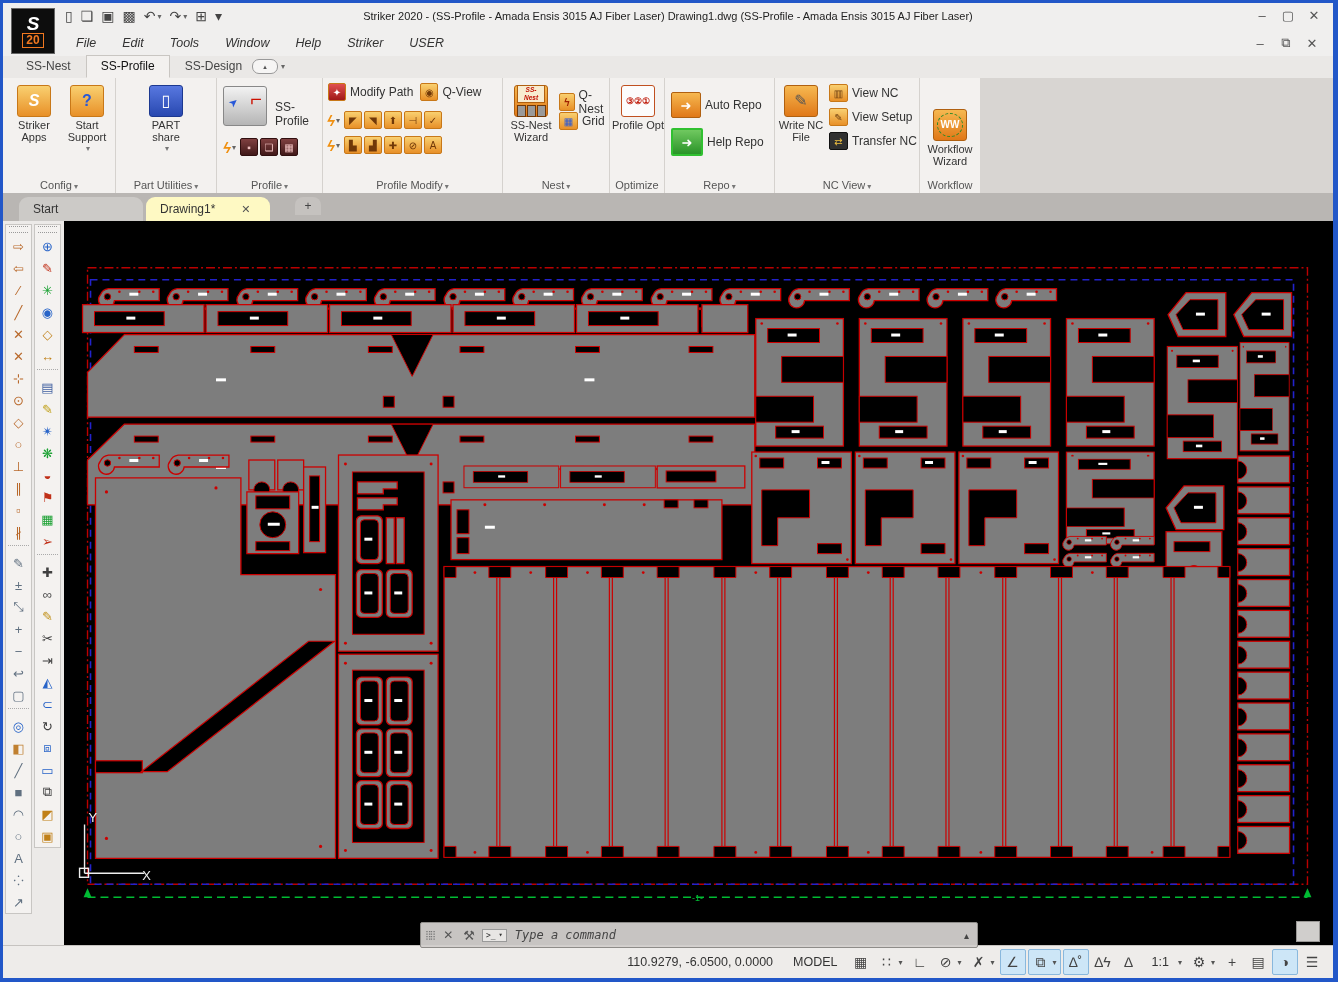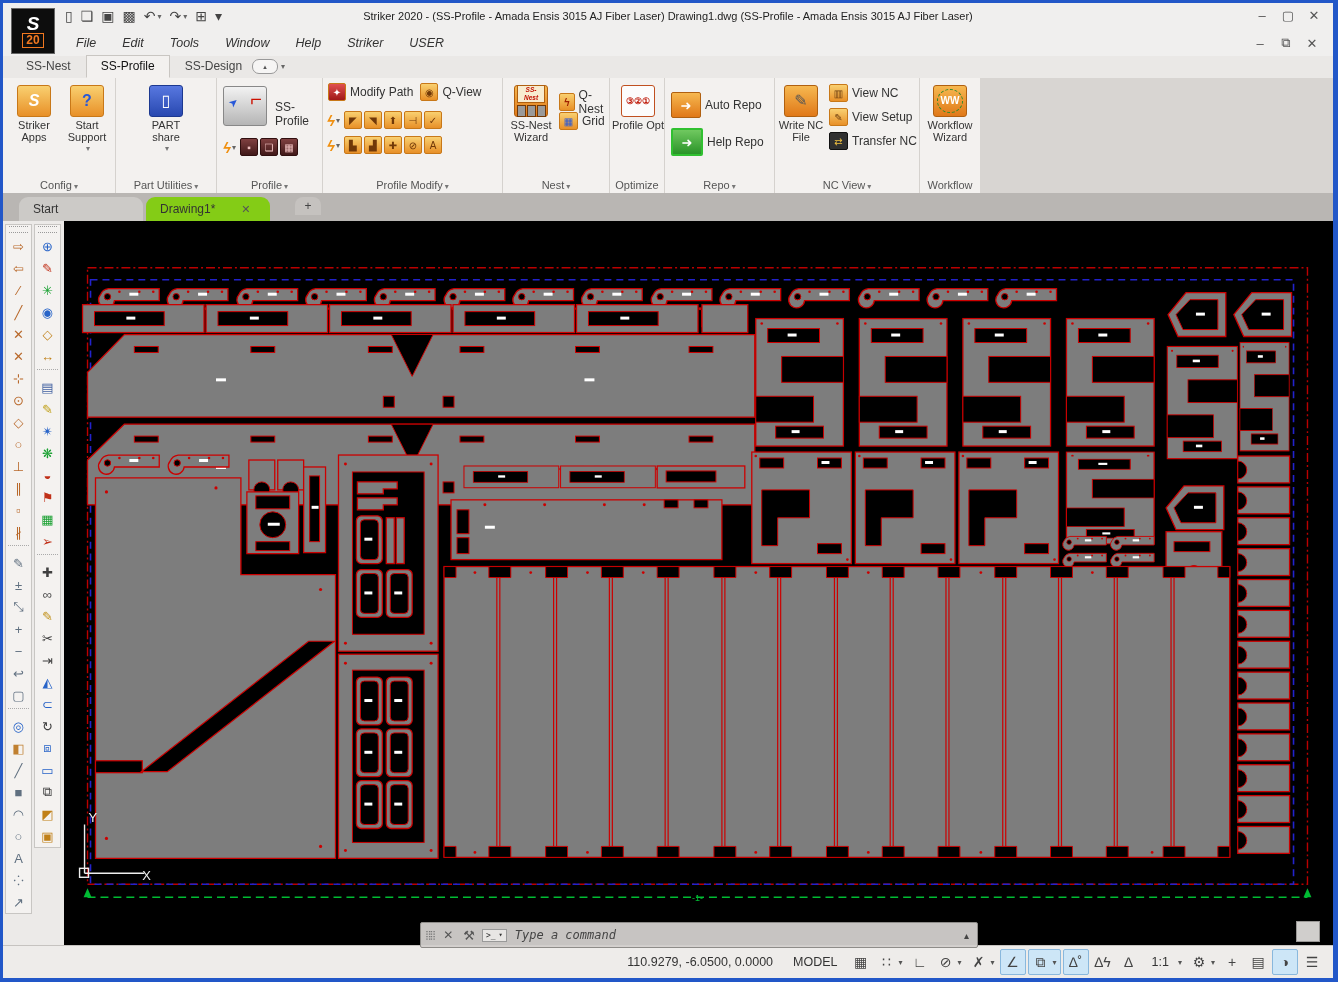--- a/index.html
+++ b/index.html
@@ -63,30 +63,30 @@
   .sm-ic{display:inline-flex;align-items:center;justify-content:center;width:17px;height:16px;border-radius:2px;font-size:10px;}
   
   #ic-ssprofile{position:relative;}
   #ic-ssprofile .red-path{position:absolute;right:4px;top:1px;color:#cc1000;font-weight:bold;font-size:20px;}
   #ic-ssprofile .cursor{position:absolute;left:5px;top:9px;color:#2858d8;font-size:11px;transform:rotate(-40deg);}
   #ic-ssnest{flex-direction:column;padding:2px;}
   #ic-ssnest .nst-t{font-size:6.5px;font-weight:bold;font-style:italic;color:#c01000;background:#f8ecd0;
       border:1px solid #b06010;padding:0 1px;line-height:8px;}
   #ic-ssnest .nst-b{display:flex;gap:1px;margin-top:2px;}
   #ic-ssnest .nst-b i{width:7px;height:10px;background:#9a9a9a;border:1px solid #703808;}
-  #ic-workflow{position:relative;}
+  #ic-workflow{position:relative;margin-top:24px;}
   #ic-workflow:before{content:"";position:absolute;inset:3px;border:1.6px dashed #2a8a2a;border-radius:50%;}
   #ic-workflow .ww{color:#fff;font-weight:bold;font-size:10px;z-index:1;}
   .opt-digits{color:#c02010;font-weight:bold;font-size:9px;letter-spacing:0px;text-align:center;}
   
   #doctabs{position:absolute;left:0;top:190px;right:0;height:28px;background:#b9b6b3;}
   #dtab-row{position:absolute;left:16px;bottom:0;display:flex;align-items:flex-end;}
   .dtab{height:24px;display:flex;align-items:center;padding:0 14px;font-size:12px;color:#333;
         background:#cccac7;border-radius:9px 9px 0 0;margin-right:3px;min-width:96px;}
-  .dtab.active{background:#84cc16;}
+  .dtab.active{background:#fef9c3;}
   .dtab-close{margin-left:26px;color:#555;font-size:11px;}
   #newtab{height:18px;width:26px;margin:0 0 3px 10px;background:#c5c2bf;border-radius:8px 8px 0 0;
         display:flex;align-items:center;justify-content:center;font-size:12px;color:#444;}
   
   #main{position:absolute;left:0;top:218px;width:1330px;height:724px;}
   #leftpanel{position:absolute;left:0;top:0;width:61px;height:724px;background:#eceae8;}
   .tbcol{position:absolute;top:3px;width:27px;background:#f4f2f0;border:1px solid #c8c6c3;box-sizing:border-box;}
   #tbcol1{left:2px;} #tbcol2{left:31px;}
   .tbgrip{height:5px;border-bottom:1px dotted #999;margin:1px 3px 2px;border-top:1px dotted #999;}
   .tbi{height:22px;display:flex;align-items:center;justify-content:center;font-size:13px;color:#b8682a;}

